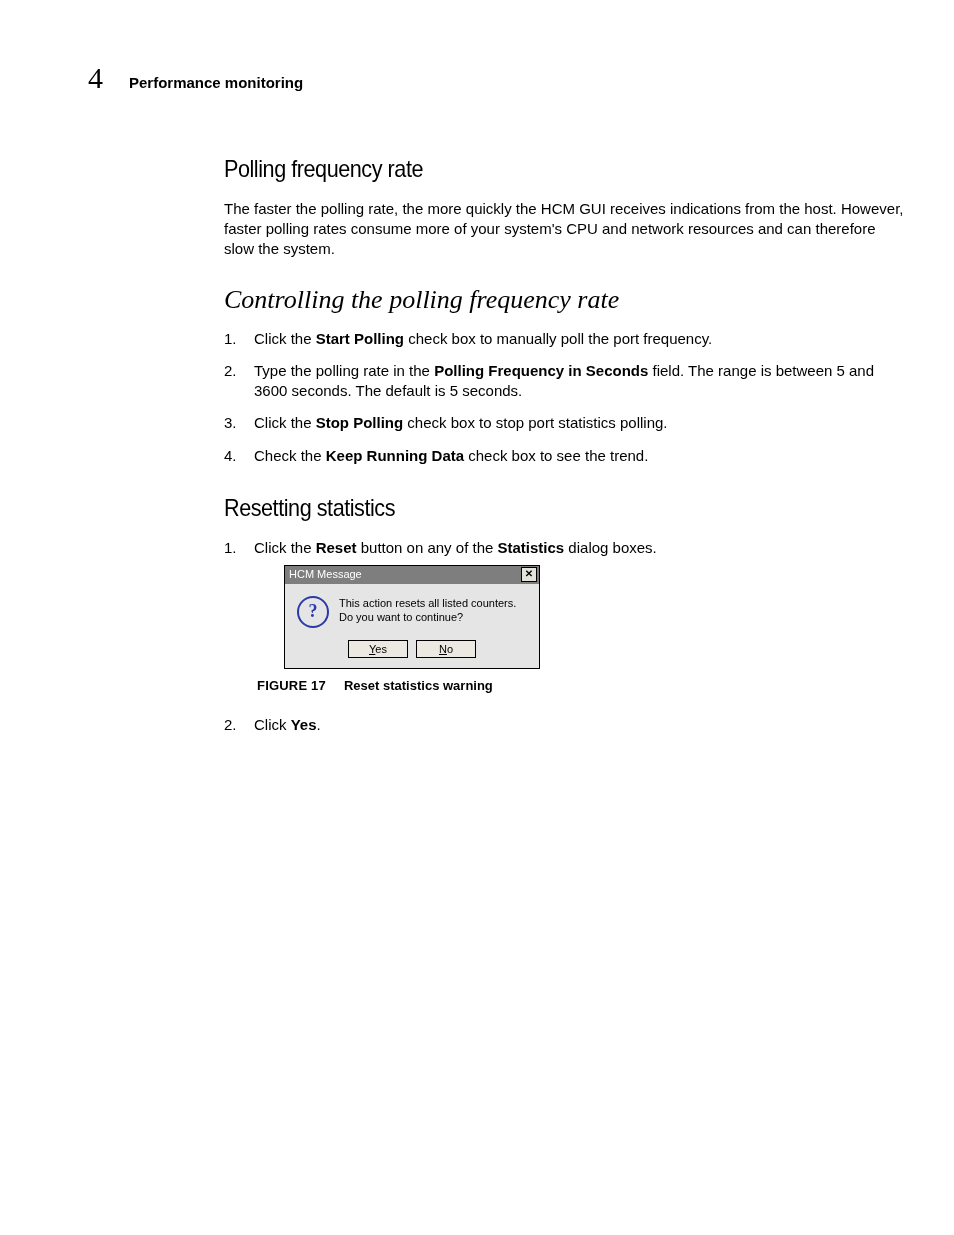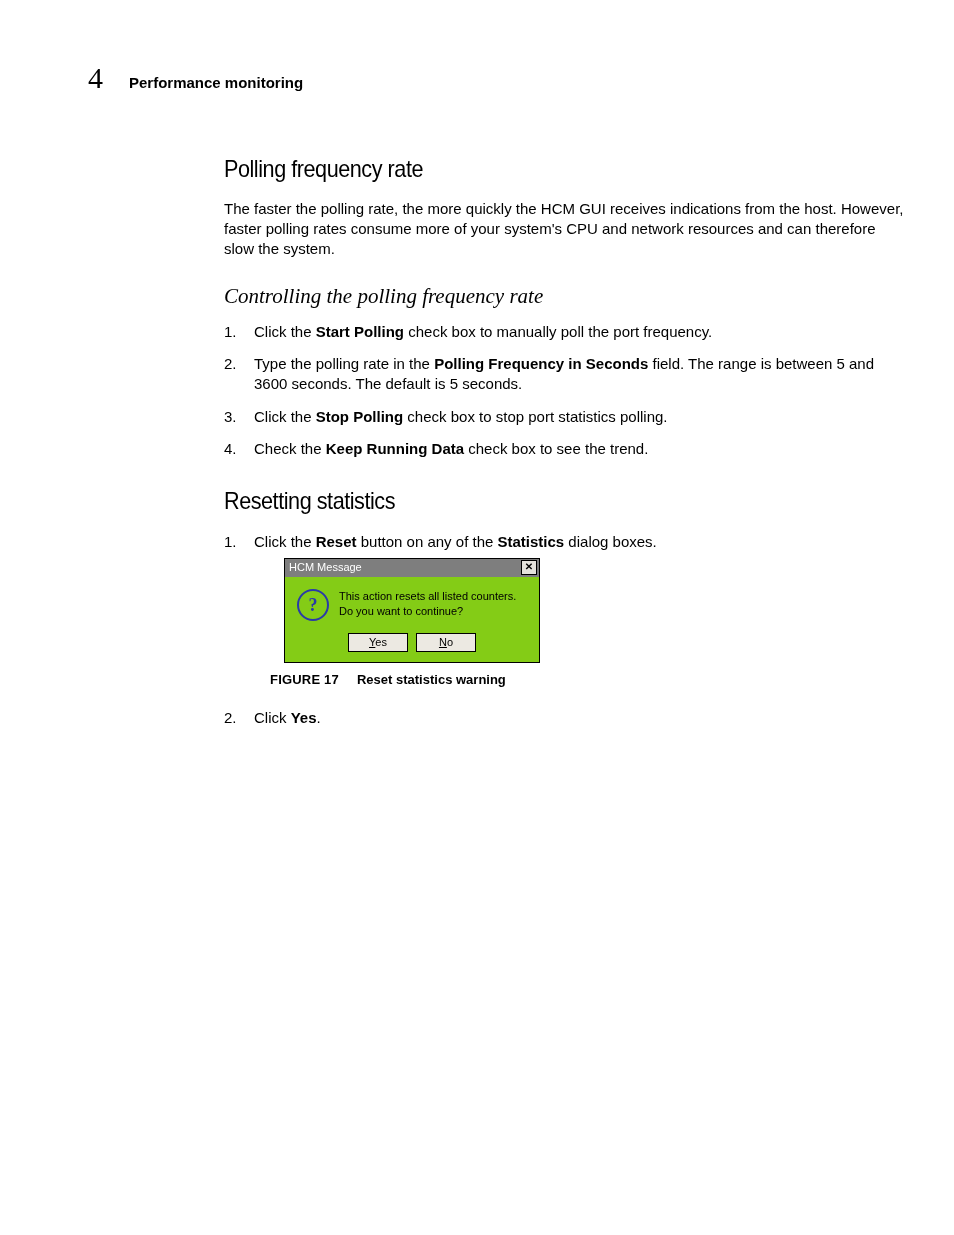--- a/index.html
+++ b/index.html
@@ -27,40 +27,40 @@
     margin:0 0 14px 0;
     letter-spacing:-0.5px;
   }
   .sans.condensed{
     transform:scaleX(0.90);
     transform-origin:left center;
   }
   h3.serif-it{
     font-family:"Times New Roman",Times,serif;
     font-style:italic;font-weight:400;
-    font-size:21px;
+    font-size:26px;
     margin:22px 0 12px 0;
   }
   p{margin:0 0 14px 0;}
   ol{margin:0 0 0 0;padding-left:0;list-style:none;}
   ol>li{
     position:relative;padding-left:30px;margin:0 0 12px 0;
   }
   ol>li>.num{
     position:absolute;left:0;top:0;
   }
   .b{font-weight:bold;}
   .link{color:#0044cc;}
   .sub{margin-top:10px;}
   .figcap{font-size:13px;margin:8px 0 20px 0;}
   .figcap .fl{font-weight:bold;letter-spacing:0.2px;margin-right:18px;}
 
   
   .dlg{
-    width:254px;border:1px solid #000;background:#84cc16;
+    width:254px;border:1px solid #000;background:#e5e5e5;
     font-family:Tahoma,Arial,sans-serif;font-size:11px;
     margin:6px 0 4px 30px;
   }
   .dlg-title{
     background:#7e7e7e;color:#fff;
     display:flex;align-items:center;justify-content:space-between;
     padding:1px 2px 2px 4px;font-size:11px;
   }
   .dlg-close{
     width:14px;height:13px;background:#e4e2db;border:1px solid #000;
@@ -136,21 +136,21 @@
               <div>This action resets all listed counters.</div>
               <div>Do you want to continue?</div>
             </div>
           </div>
           <div class="dlg-btns">
             <div class="dlg-btn"><span class="ul">Y</span><span>es</span></div>
             <div class="dlg-btn"><span class="ul">N</span><span>o</span></div>
           </div>
         </div>
 
-        <div class="figcap" style="margin-left:16px;">
+        <div class="figcap" style="margin-left:3px;">
           <span class="fl">FIGURE 17</span><span class="b">Reset statistics warning</span>
         </div>
       </li>
 
       <li>
         <span class="num">2.</span>
         <span>Click </span><span class="b">Yes</span><span>.</span>
       </li>
     </ol>
 

